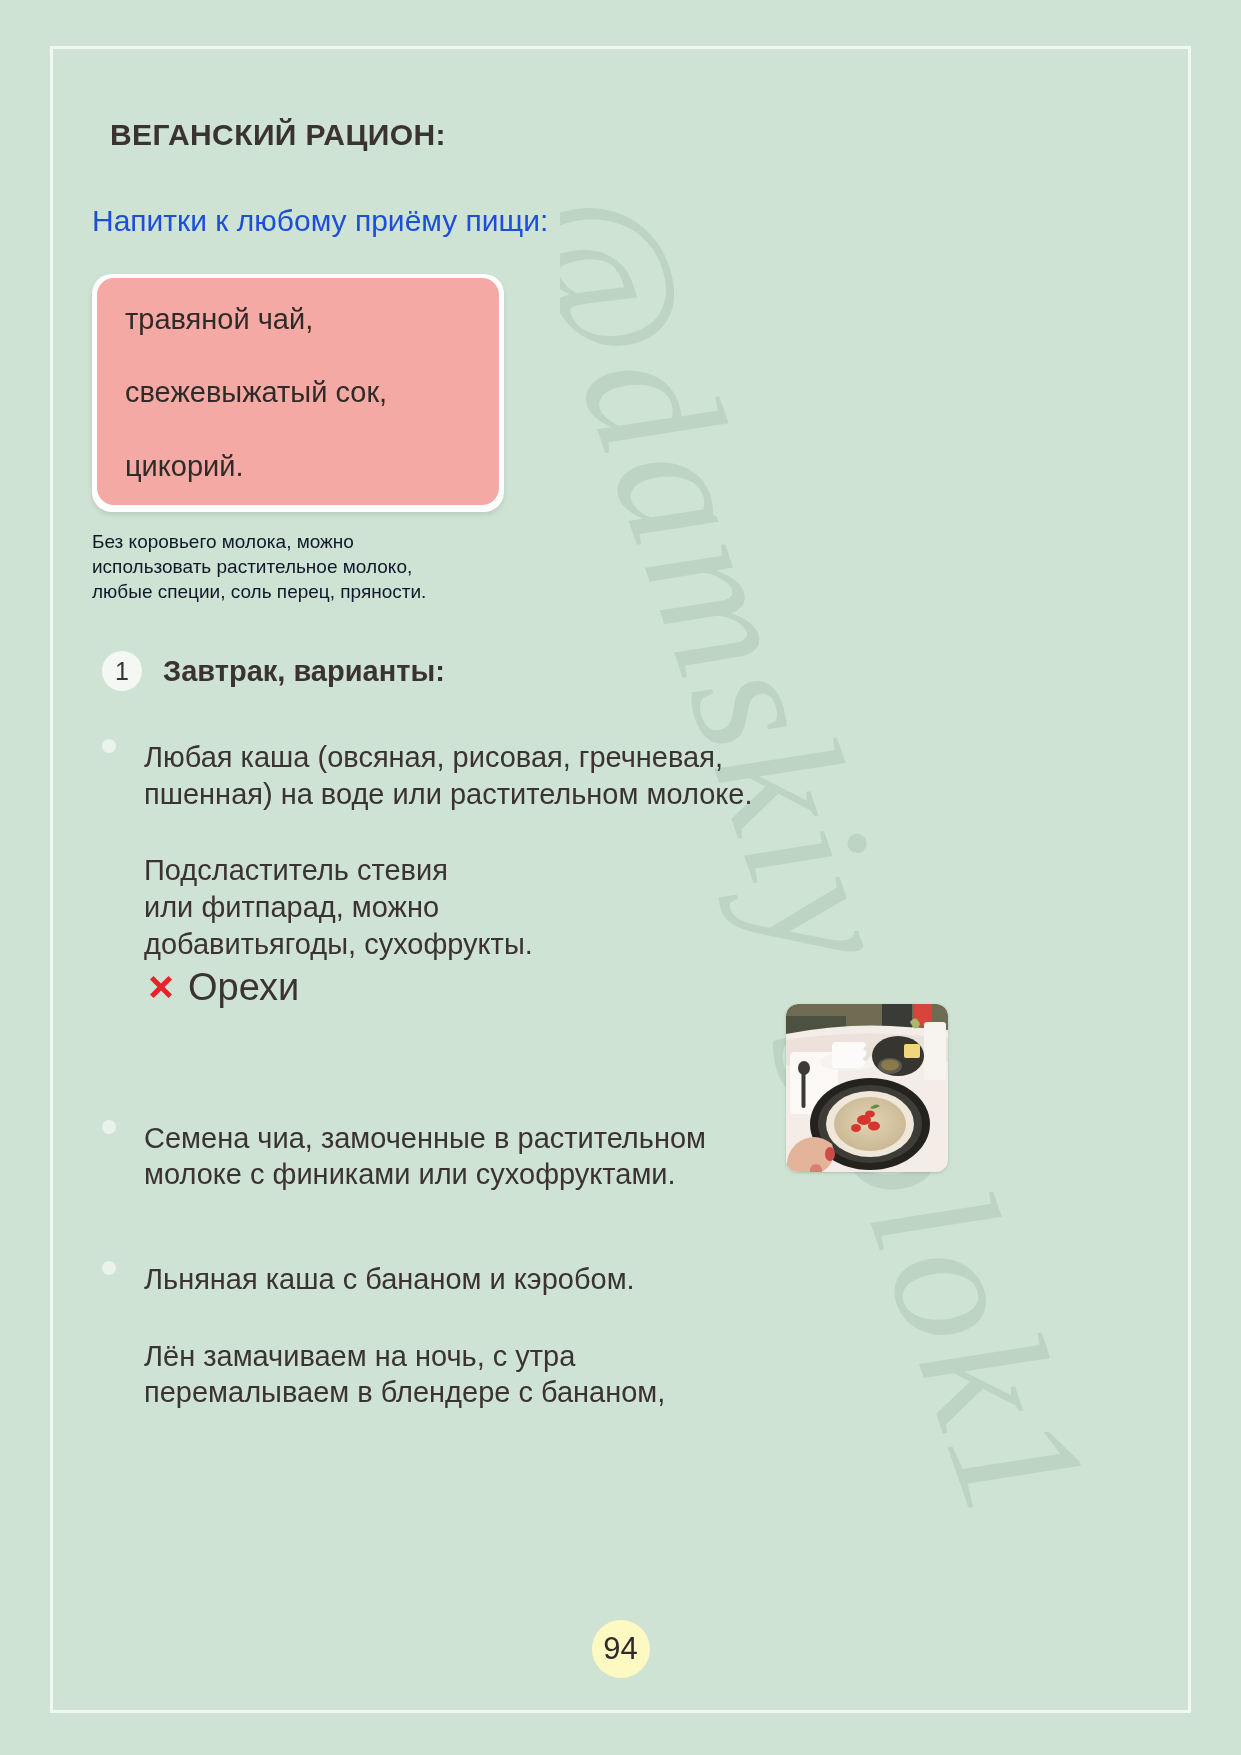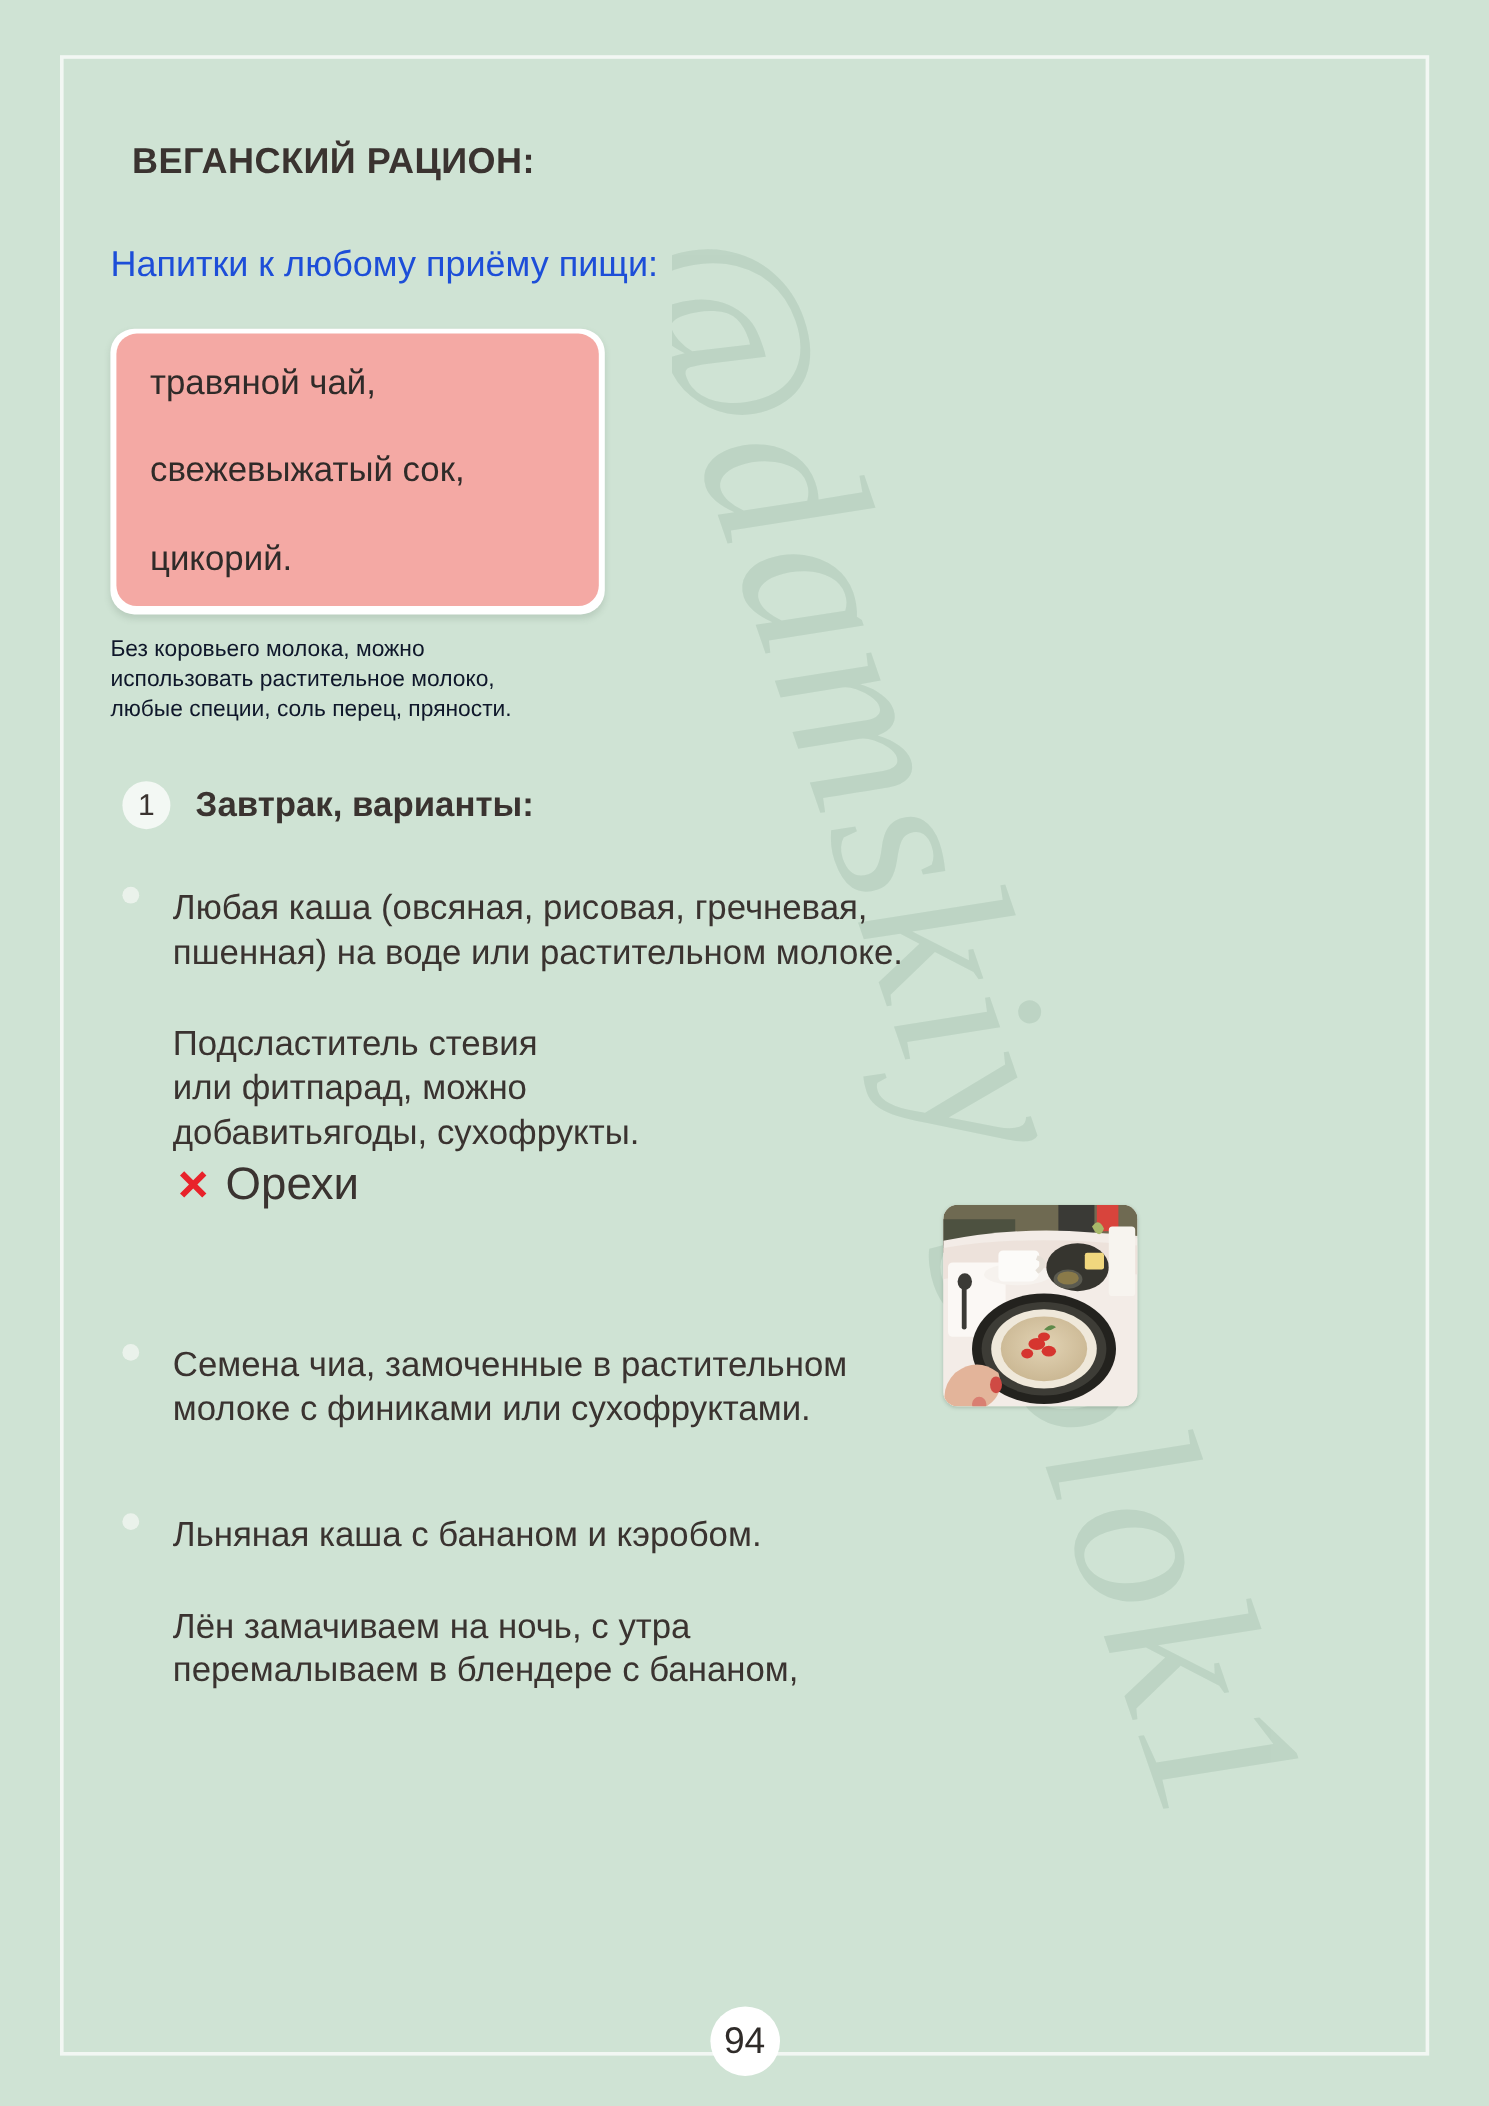--- a/index.html
+++ b/index.html
@@ -197,25 +197,25 @@
     z-index: 4;
     box-shadow: 0 1px 3px rgba(70,90,75,.25);
   }
   #photo svg { display: block; }
 
   
   #page-number {
     position: absolute;
     left: 50%;
     transform: translateX(-50%);
-    top: 1672px;
+    top: 1620px;
     width: 58px;
     height: 58px;
     border-radius: 50%;
-    background: #ffffff;
+    background: #fef9c3;
     color: #2f2b29;
     font-size: 31px;
     display: flex;
     align-items: center;
     justify-content: center;
     z-index: 5;
   }
 </style>
 </head>
 <body>

